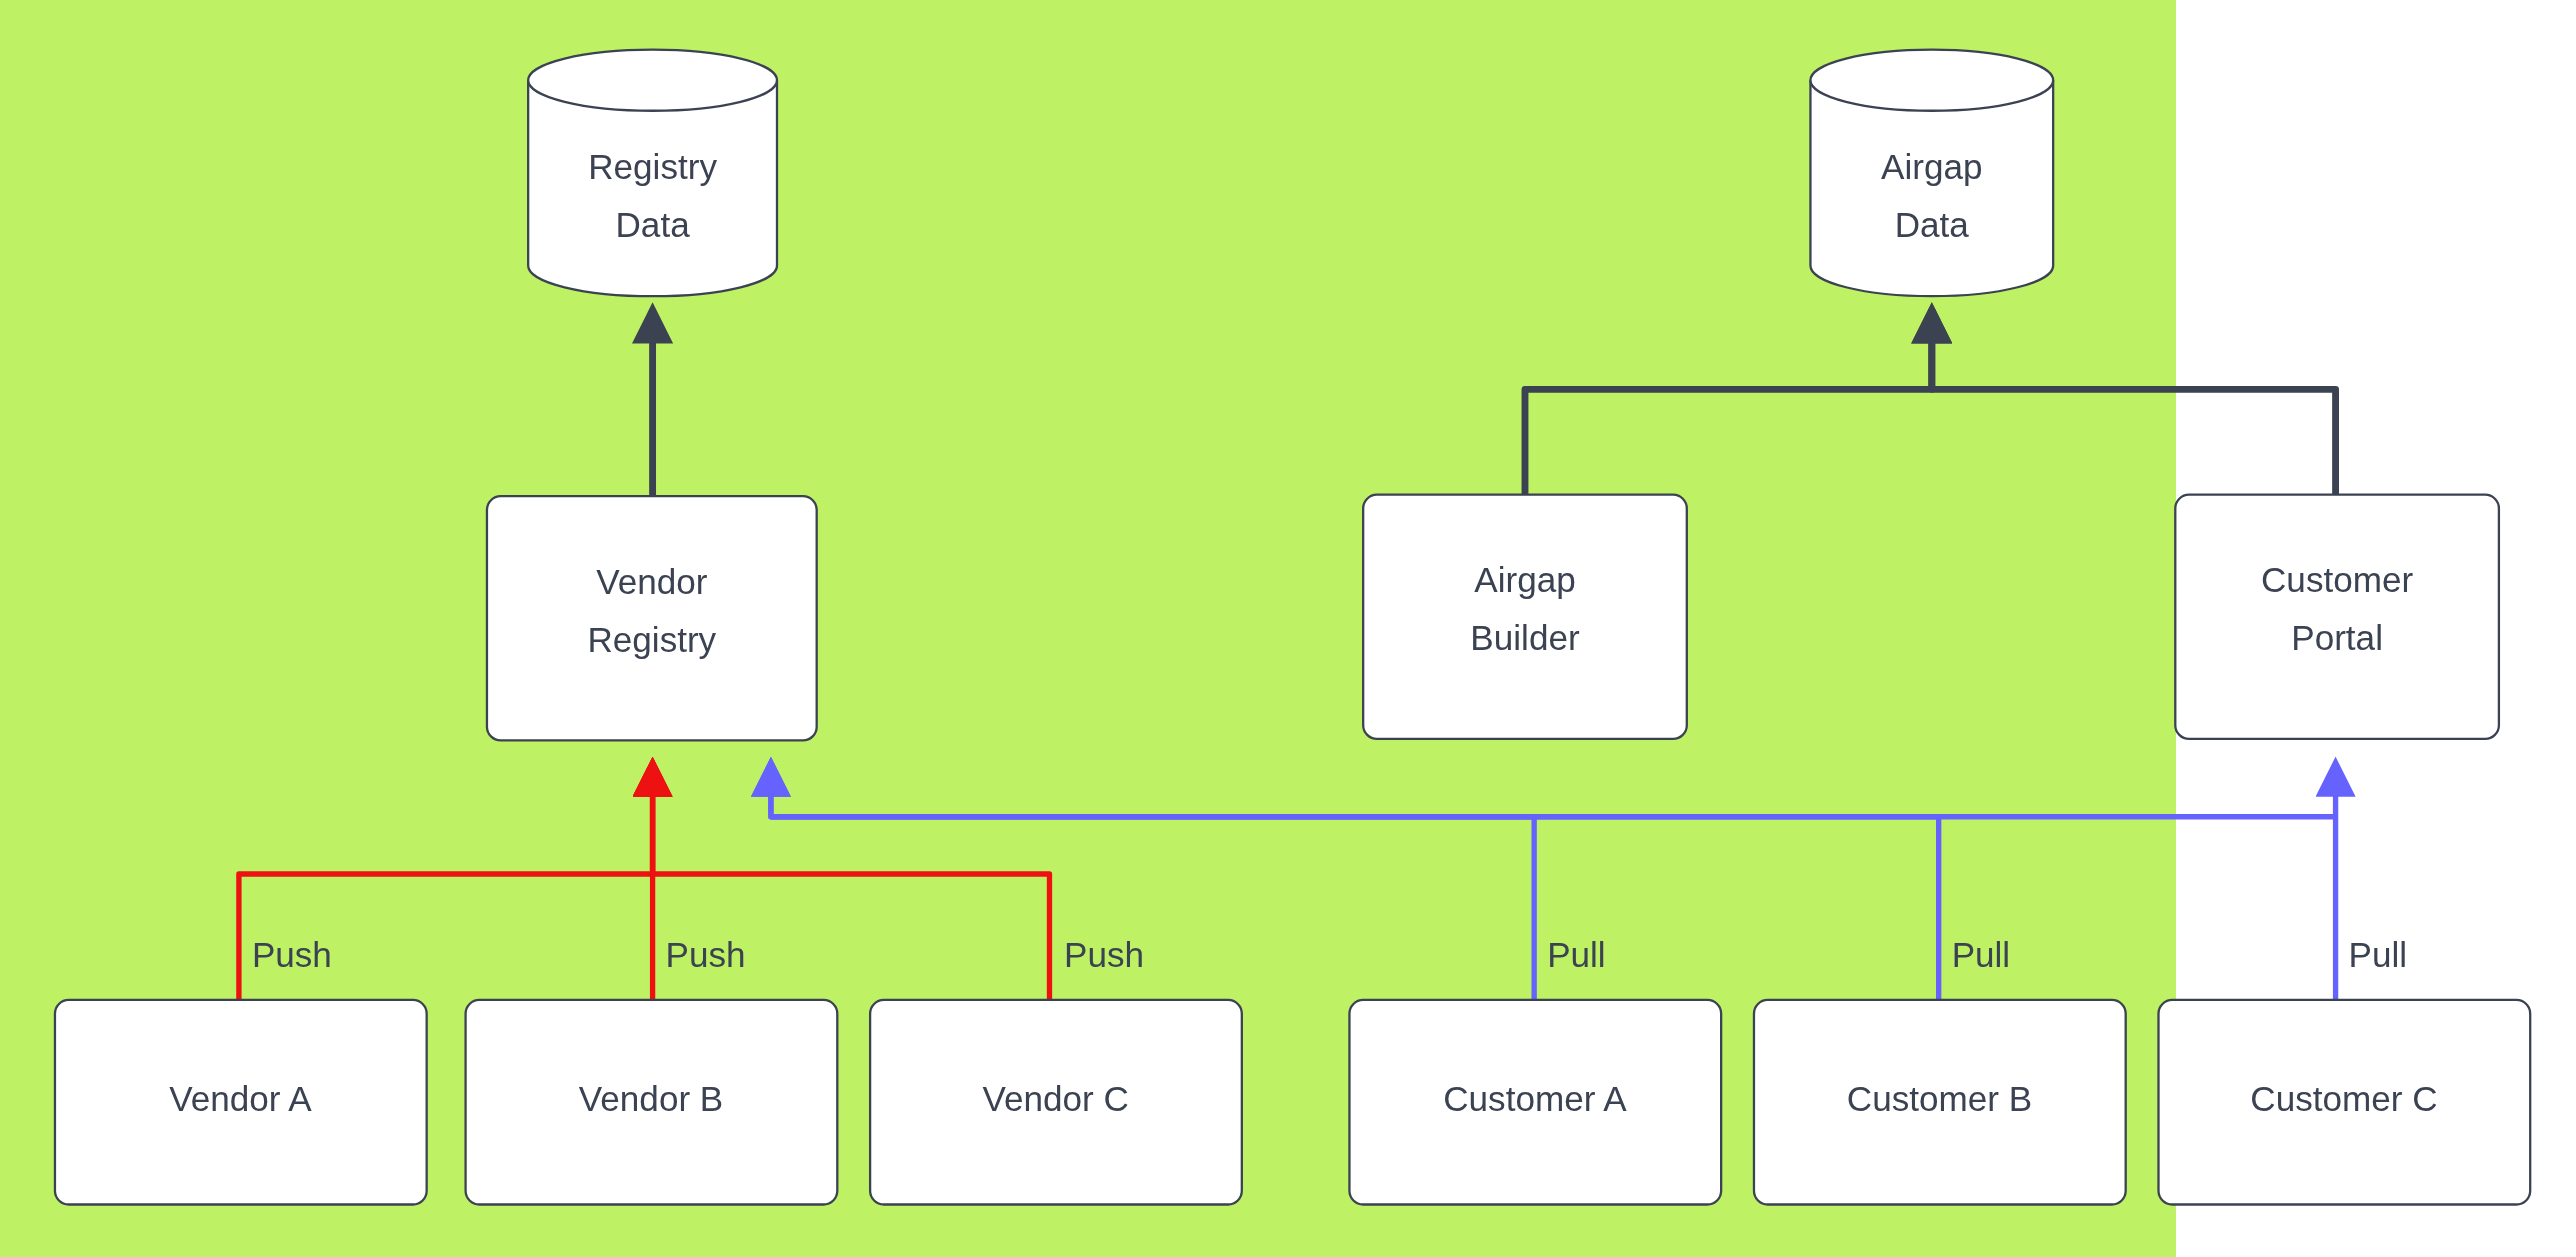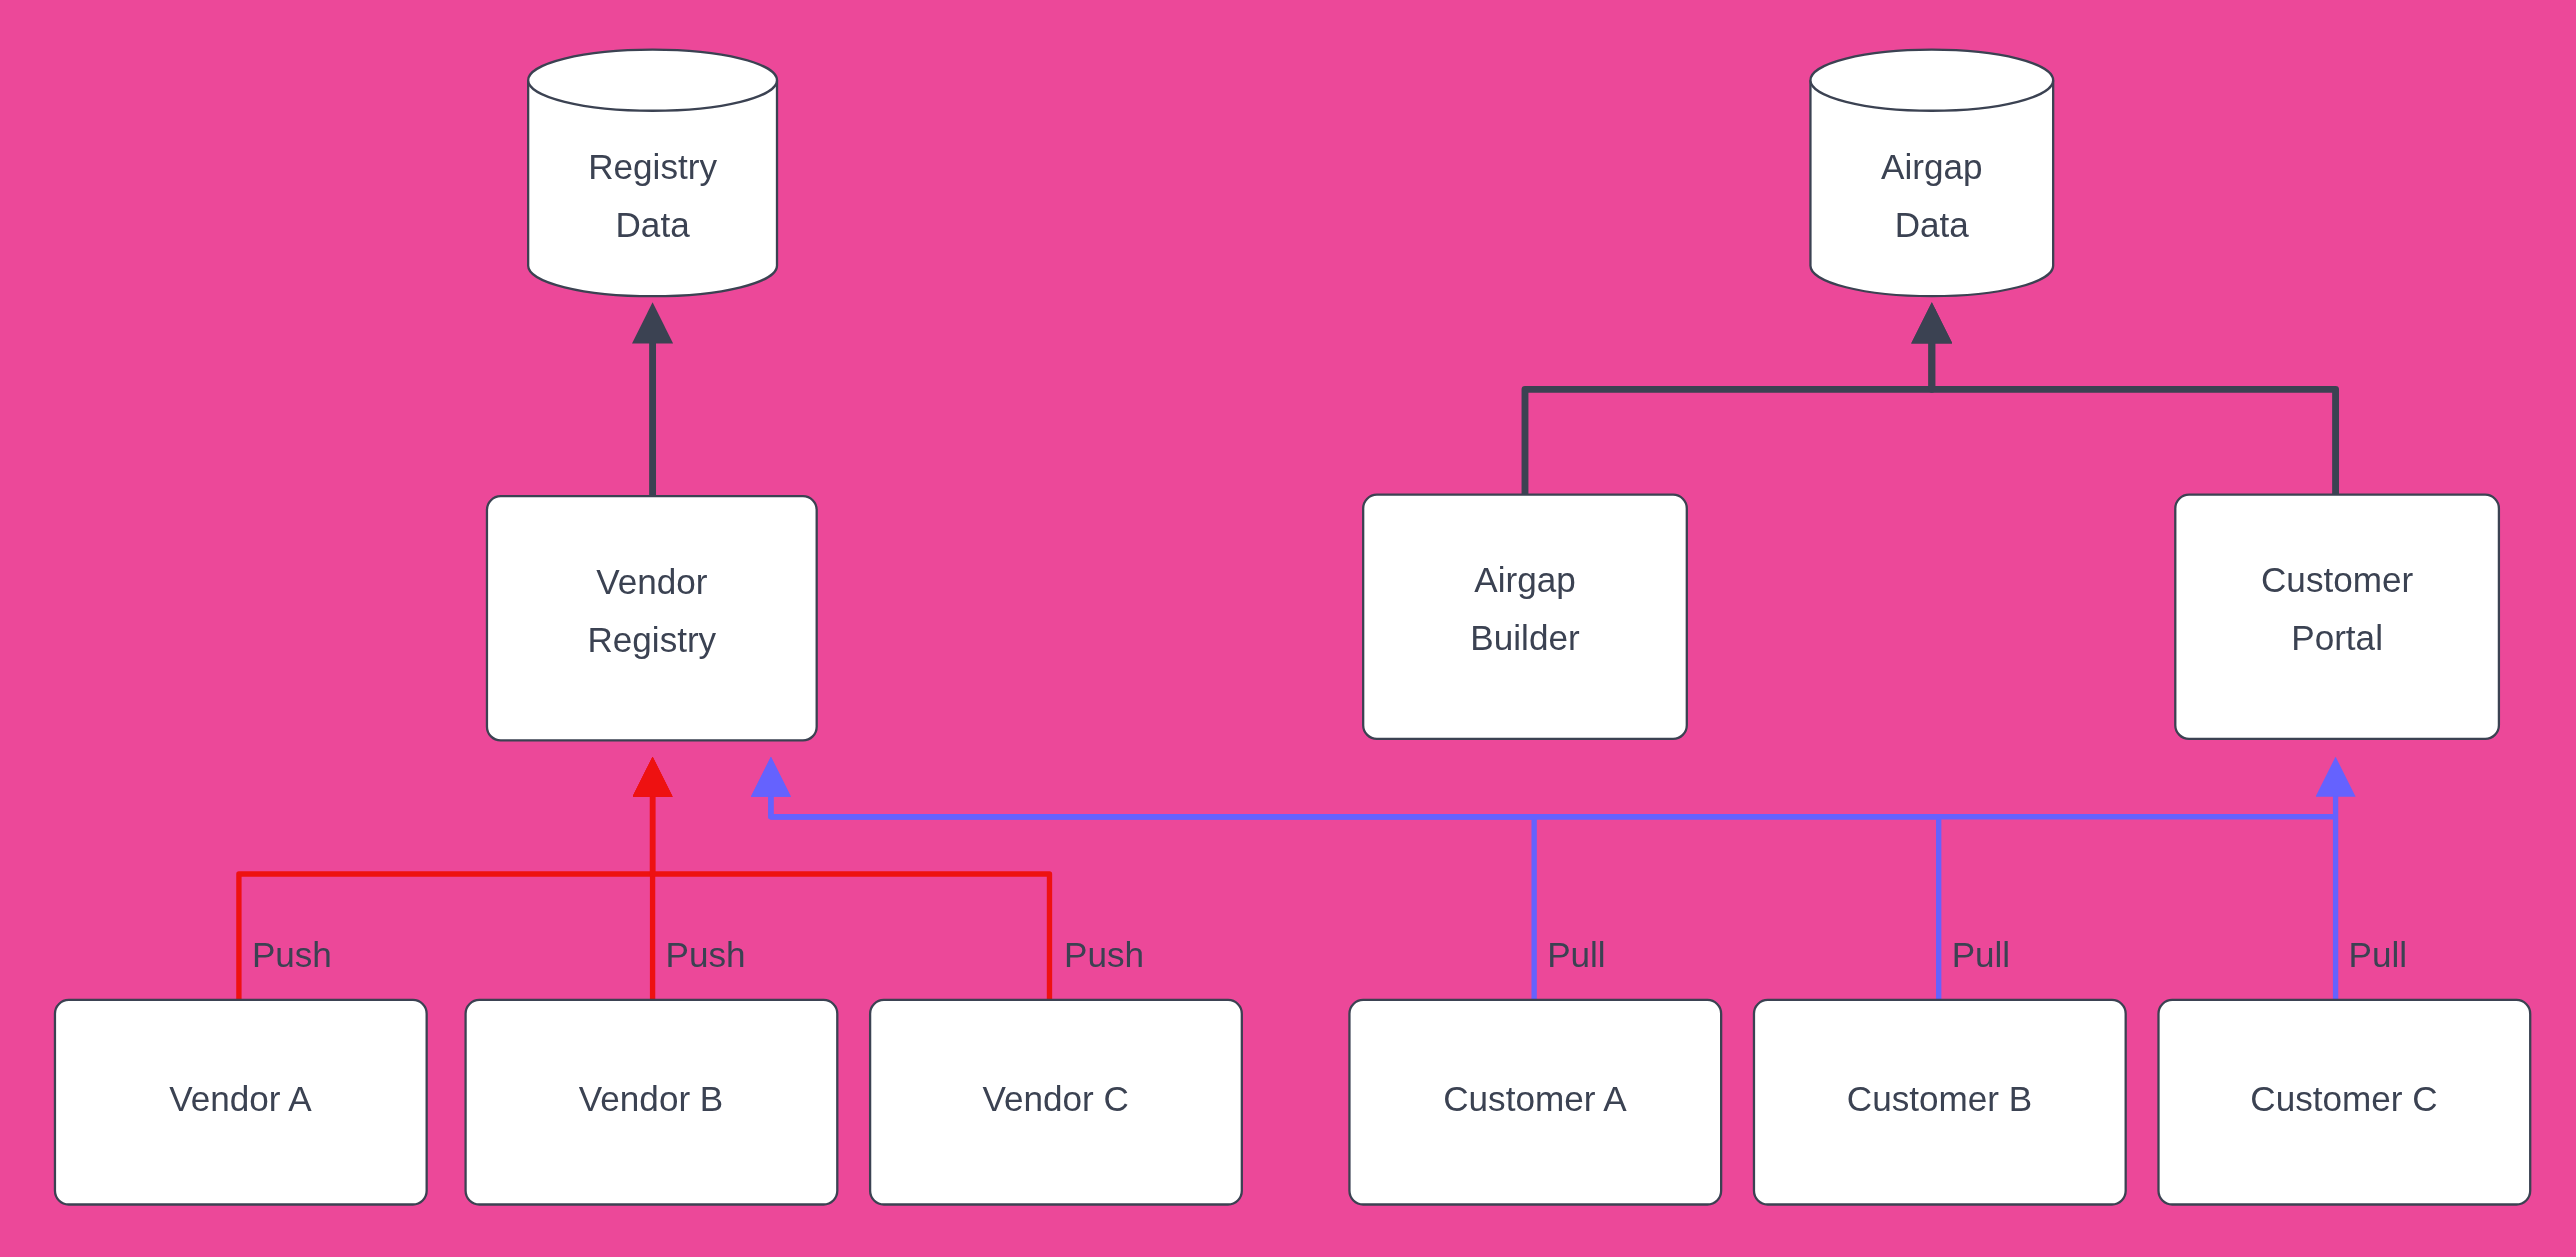--- a/index.html
+++ b/index.html
@@ -8,23 +8,23 @@
     background: #ffffff;
   }
   body {
     width: 2576px;
     height: 1258px;
     font-family: "Liberation Sans", sans-serif;
     overflow: hidden;
   }
   #diagram-root {
     position: relative;
-    width: 2576px;
+    width: 2176px;
     height: 1258px;
-    background: #ec4899;
+    background: #bef264;
   }
   svg#diagram-svg {
     display: block;
     width: 2576px;
     height: 1258px;
   }
   .node-shape {
     fill: #ffffff;
     stroke: #3b4252;
     stroke-width: 3;

